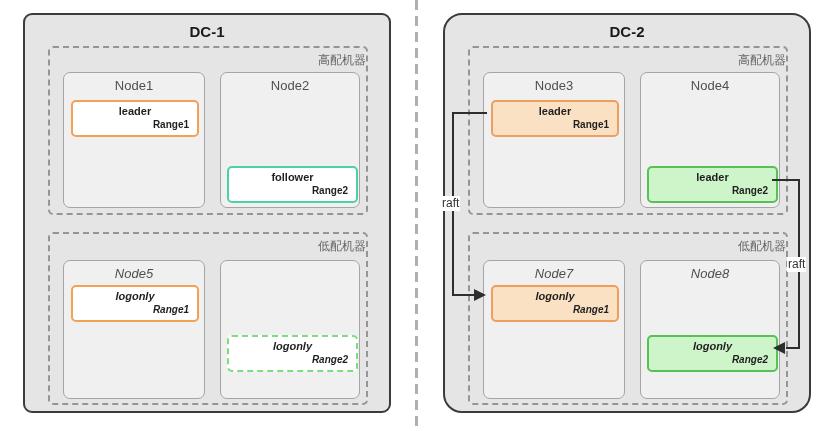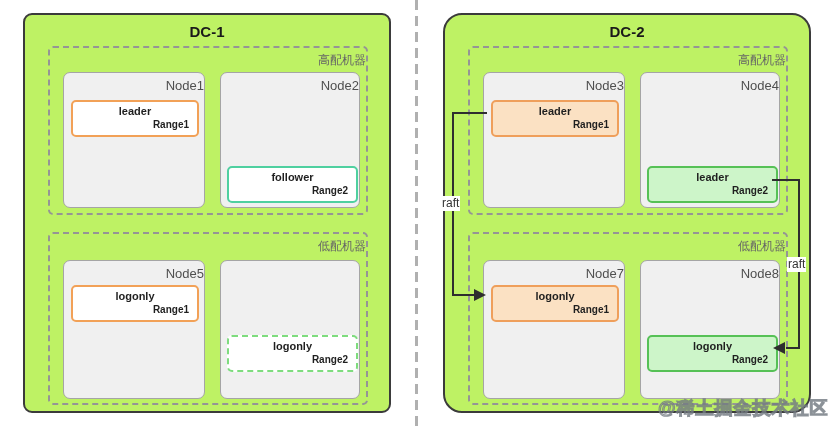--- a/index.html
+++ b/index.html
@@ -7,42 +7,42 @@
     position:relative;width:838px;height:431px;background:#ffffff;overflow:hidden;
     font-family:"Liberation Sans","DejaVu Sans",sans-serif;color:#1f1f1f;
   }
   
   .divider{
     position:absolute;left:415px;top:0;width:3px;height:431px;
     background:repeating-linear-gradient(to bottom,#b0b0b0 0 10px,transparent 10px 16px);
   }
   
   .dc{
-    position:absolute;top:13px;width:368px;height:400px;background:#bef264;
+    position:absolute;top:13px;width:368px;height:400px;background:#e5e5e5;
     border:2px solid #3b3b3b;border-radius:9px;box-sizing:border-box;
   }
   #dc1{left:23px;} #dc2{left:443px;border-radius:19px;}
   .dc-title{text-align:center;font-weight:bold;font-size:15px;color:#1a1a1a;padding-top:8px;}
   
   .group{
     position:absolute;left:23px;width:320px;border:2px dashed #959595;border-radius:5px;
     box-sizing:border-box;
   }
   .group.hi{top:31px;height:169px;}
   .group.lo{top:217px;height:173px;}
   .group-label{text-align:right;color:#666;font-size:12px;padding-top:4px;}
   
   .node{
     position:absolute;top:24px;width:142px;height:136px;background:#f0f0f0;
     border:1px solid #a5a5a5;border-radius:7px;box-sizing:border-box;
   }
   .node.pos-left{left:13px;}
   .node.pos-right{left:170px;width:140px;}
-  .group.lo .node{top:26px;height:139px;}
-  .node-label{text-align:right;color:#4f4f4f;font-size:13px;padding-top:5px;}
+  .group.lo .node{top:26px;height:139px;font-style:italic;}
+  .node-label{text-align:center;color:#4f4f4f;font-size:13px;padding-top:5px;}
   
   .range{
     position:absolute;height:37px;border-radius:5px;background:#fff;box-sizing:border-box;
     padding:3px 8px 0 8px;
   }
   .range.slot-top{left:7px;top:27px;width:128px;}
   .range.slot-bottom{left:6px;top:93px;width:131px;}
   .group.lo .range.slot-top{top:24px;}
   .group.lo .range.slot-bottom{top:74px;}
   .range .role{text-align:center;font-weight:bold;font-size:11px;line-height:13px;color:#1f1f1f;}
@@ -167,15 +167,14 @@
   <svg id="wires" viewBox="0 0 838 431" xmlns="http://www.w3.org/2000/svg">
     <path d="M487 113 L453 113 L453 295 L474 295" fill="none" stroke="#2e2e2e" stroke-width="2"></path>
     <polygon points="486,295 474,289 474,301" fill="#2e2e2e"></polygon>
     <path d="M772 180 L799 180 L799 348 L786 348" fill="none" stroke="#2e2e2e" stroke-width="2"></path>
     <polygon points="773,348 785,342 785,354" fill="#2e2e2e"></polygon>
   </svg>
 
   <div class="raft-label" id="raft-label-left">raft</div>
   <div class="raft-label" id="raft-label-right">raft</div>
 
-  <div class="watermark">@稀土掘金技术社区</div>
 
 </div>
 
 </body></html>

